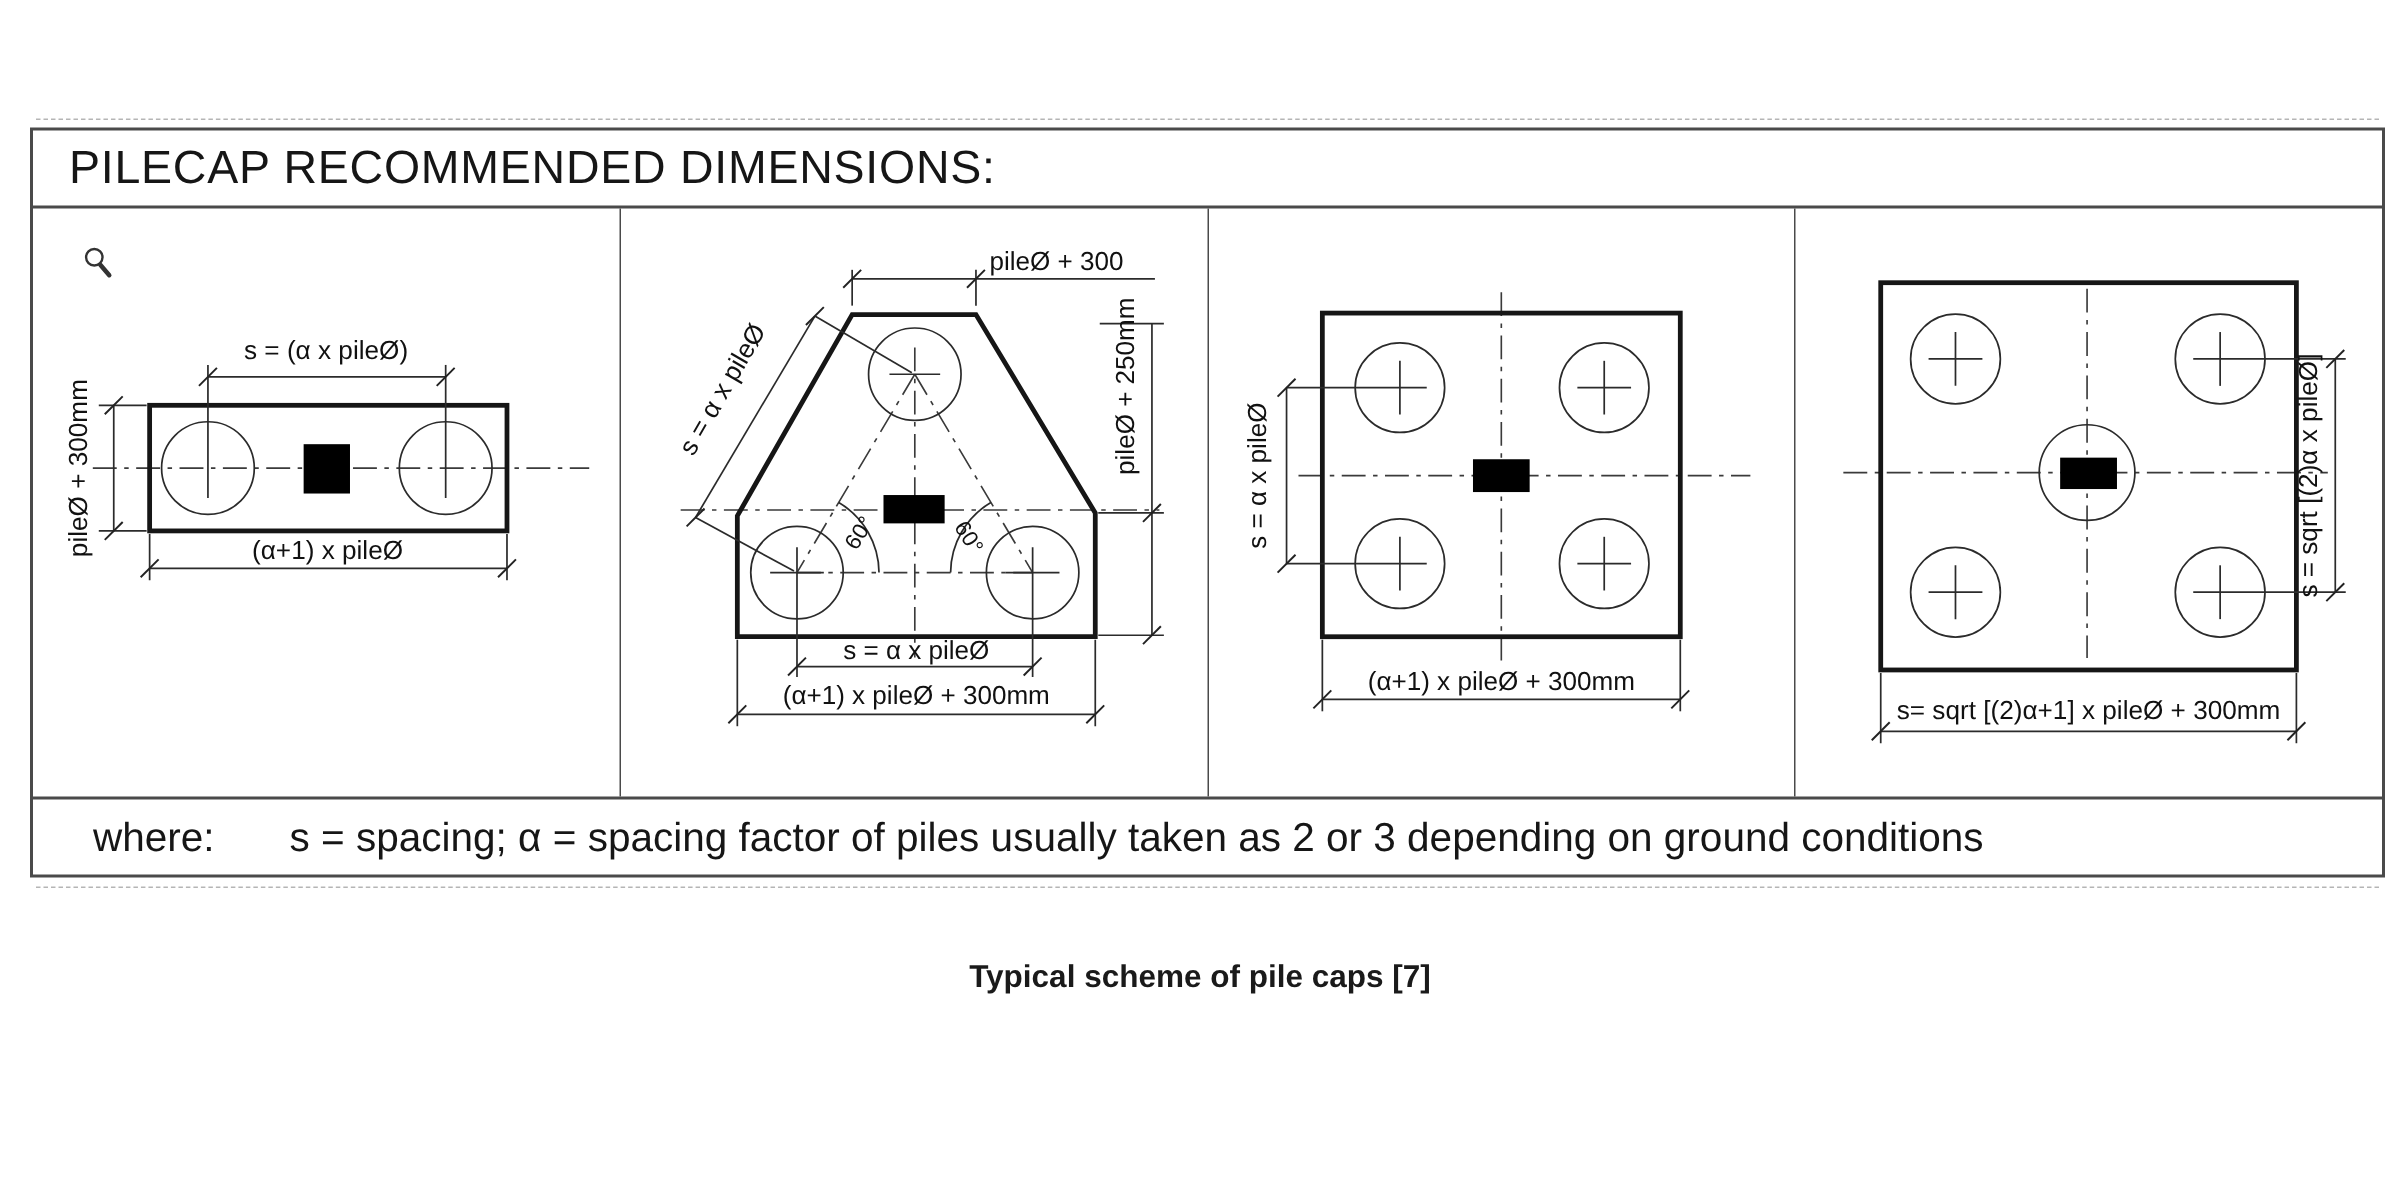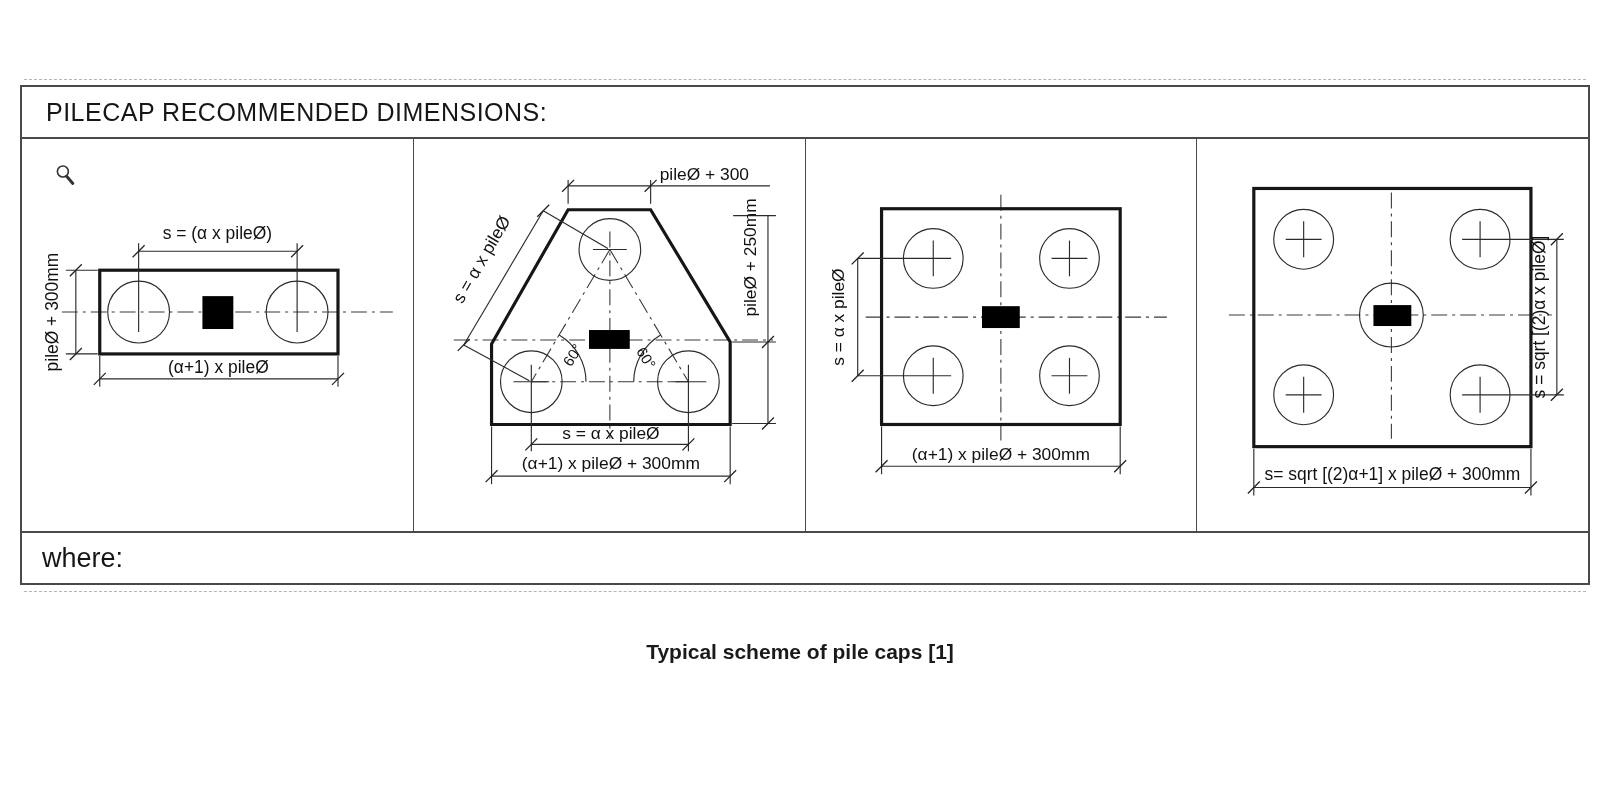--- a/index.html
+++ b/index.html
@@ -1,27 +1,27 @@
 <!DOCTYPE html>
 <html><head>
 <meta charset="utf-8">
 <style>
   html,body{margin:0;padding:0;background:#ffffff;}
   .page{position:relative;width:1600px;height:800px;background:#fff;overflow:hidden;
         font-family:"Liberation Sans",sans-serif;color:#111;}
   .dash-rule{position:absolute;left:24px;width:1562px;border-top:1px dashed #b5b5b5;height:0;}
   .tbl{position:absolute;left:20px;top:85px;width:1570px;border:2px solid #4a4a4a;box-sizing:border-box;background:#fff;}
   .title-row{height:50px;border-bottom:2px solid #4a4a4a;display:flex;align-items:center;
-             padding-left:24px;font-size:25px;letter-spacing:.5px;color:#161616;}
+             padding-left:24px;font-size:31px;letter-spacing:.5px;color:#161616;}
   .diag-row{display:flex;height:392px;}
   .cell{flex:1 1 0;position:relative;text-decoration:underline;}
   .cell + .cell{border-left:1.5px solid #4a4a4a;}
   .cell svg{display:block;width:100%;height:392px;}
   .where-row{height:50px;border-top:2px solid #4a4a4a;display:flex;align-items:center;
-             padding-left:20px;font-size:27px;color:#161616;}
+             padding-left:40px;font-size:27px;color:#161616;}
   .where-row .w1{margin-right:50px;}
   .caption{position:absolute;left:0;top:640px;width:1600px;text-align:center;
            font-size:21px;font-weight:bold;color:#1a1a1a;}
   
   .thick{fill:none;stroke:#161616;stroke-width:3.2;}
   .thin{fill:none;stroke:#2b2b2b;stroke-width:1.15;}
   .cl{fill:none;stroke:#3a3a3a;stroke-width:1.1;stroke-dasharray:16 5 3 5;}
   .tick{stroke:#222;stroke-width:1.3;}
   .blk{fill:#000;stroke:none;}
   .lbl{font-family:"Liberation Sans",sans-serif;font-size:17.5px;fill:#111;}
@@ -219,19 +219,20 @@
           <line class="tick" x1="51" y1="355" x2="63" y2="343"></line>
           <line class="tick" x1="329" y1="355" x2="341" y2="343"></line>
           <text class="lbl" x="196" y="341" text-anchor="middle">s= sqrt [(2)α+1] x pileØ  + 300mm</text>
         </svg>
       </div>
 
     </div>
 
     <div class="where-row">
       <span class="w1">where:</span>
+      <span class="w2">s = spacing; α =  spacing factor of piles usually taken as 2 or 3 depending on ground conditions</span>
     </div>
 
   </div>
 
-  <div class="caption">Typical scheme of pile caps [1]</div>
+  <div class="caption">Typical scheme of pile caps [7]</div>
 
 </div>
 
 </body></html>

